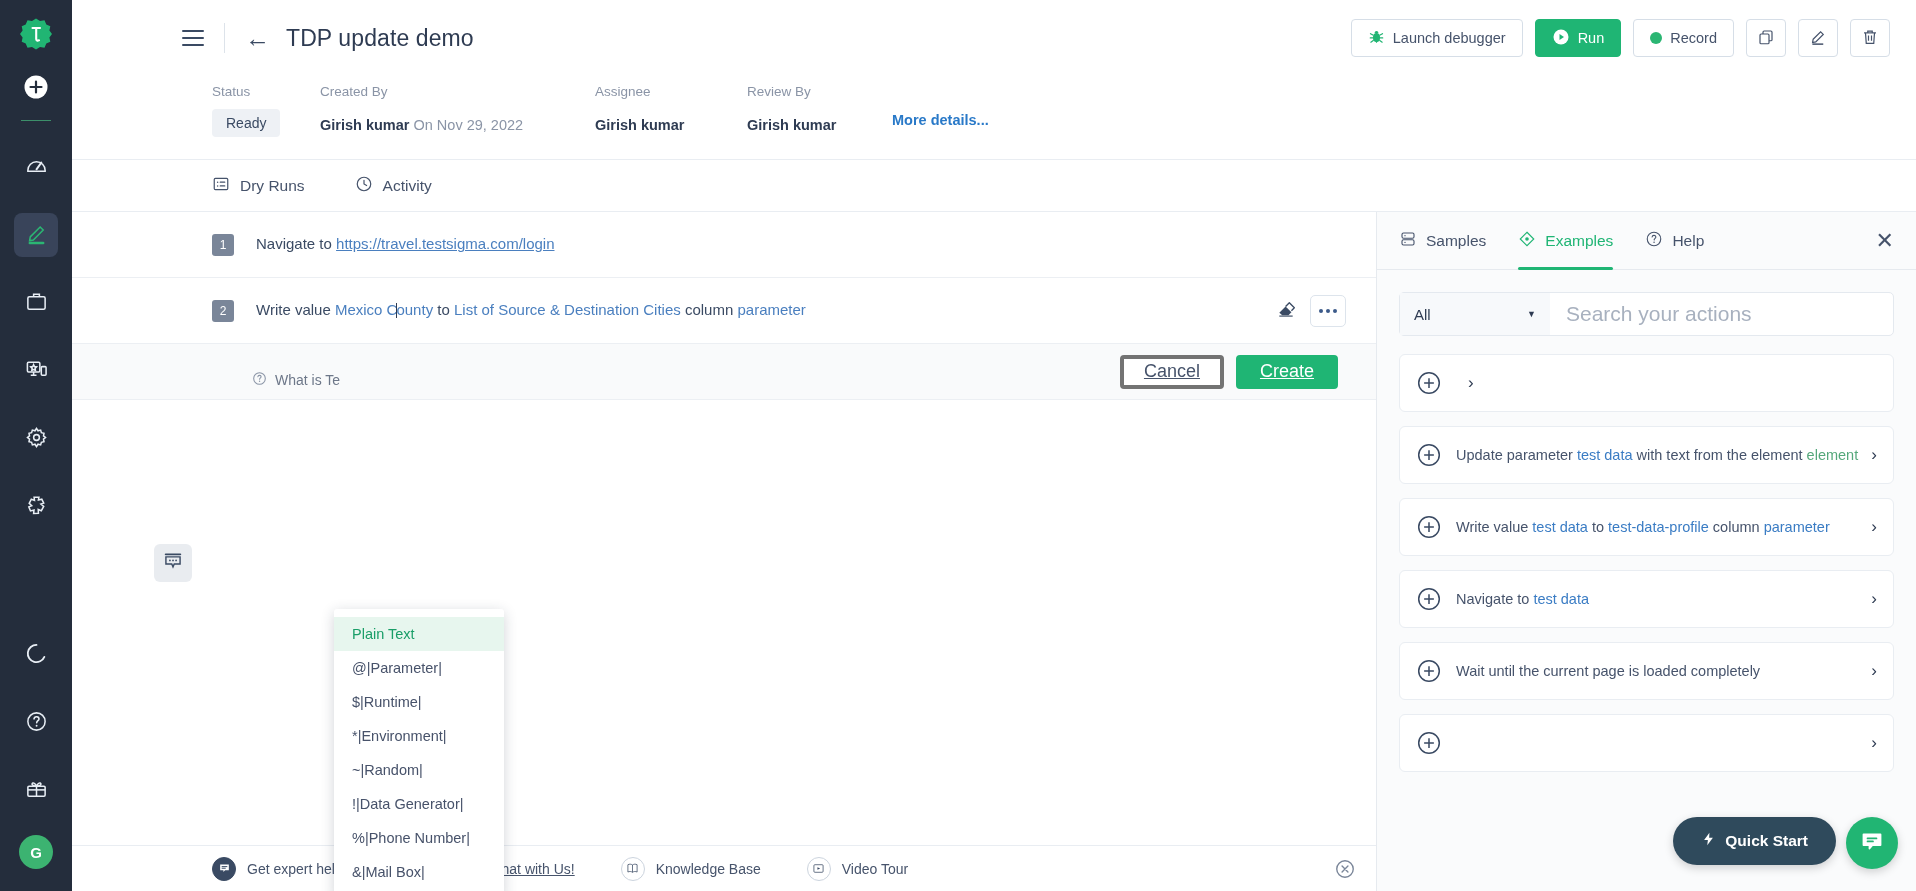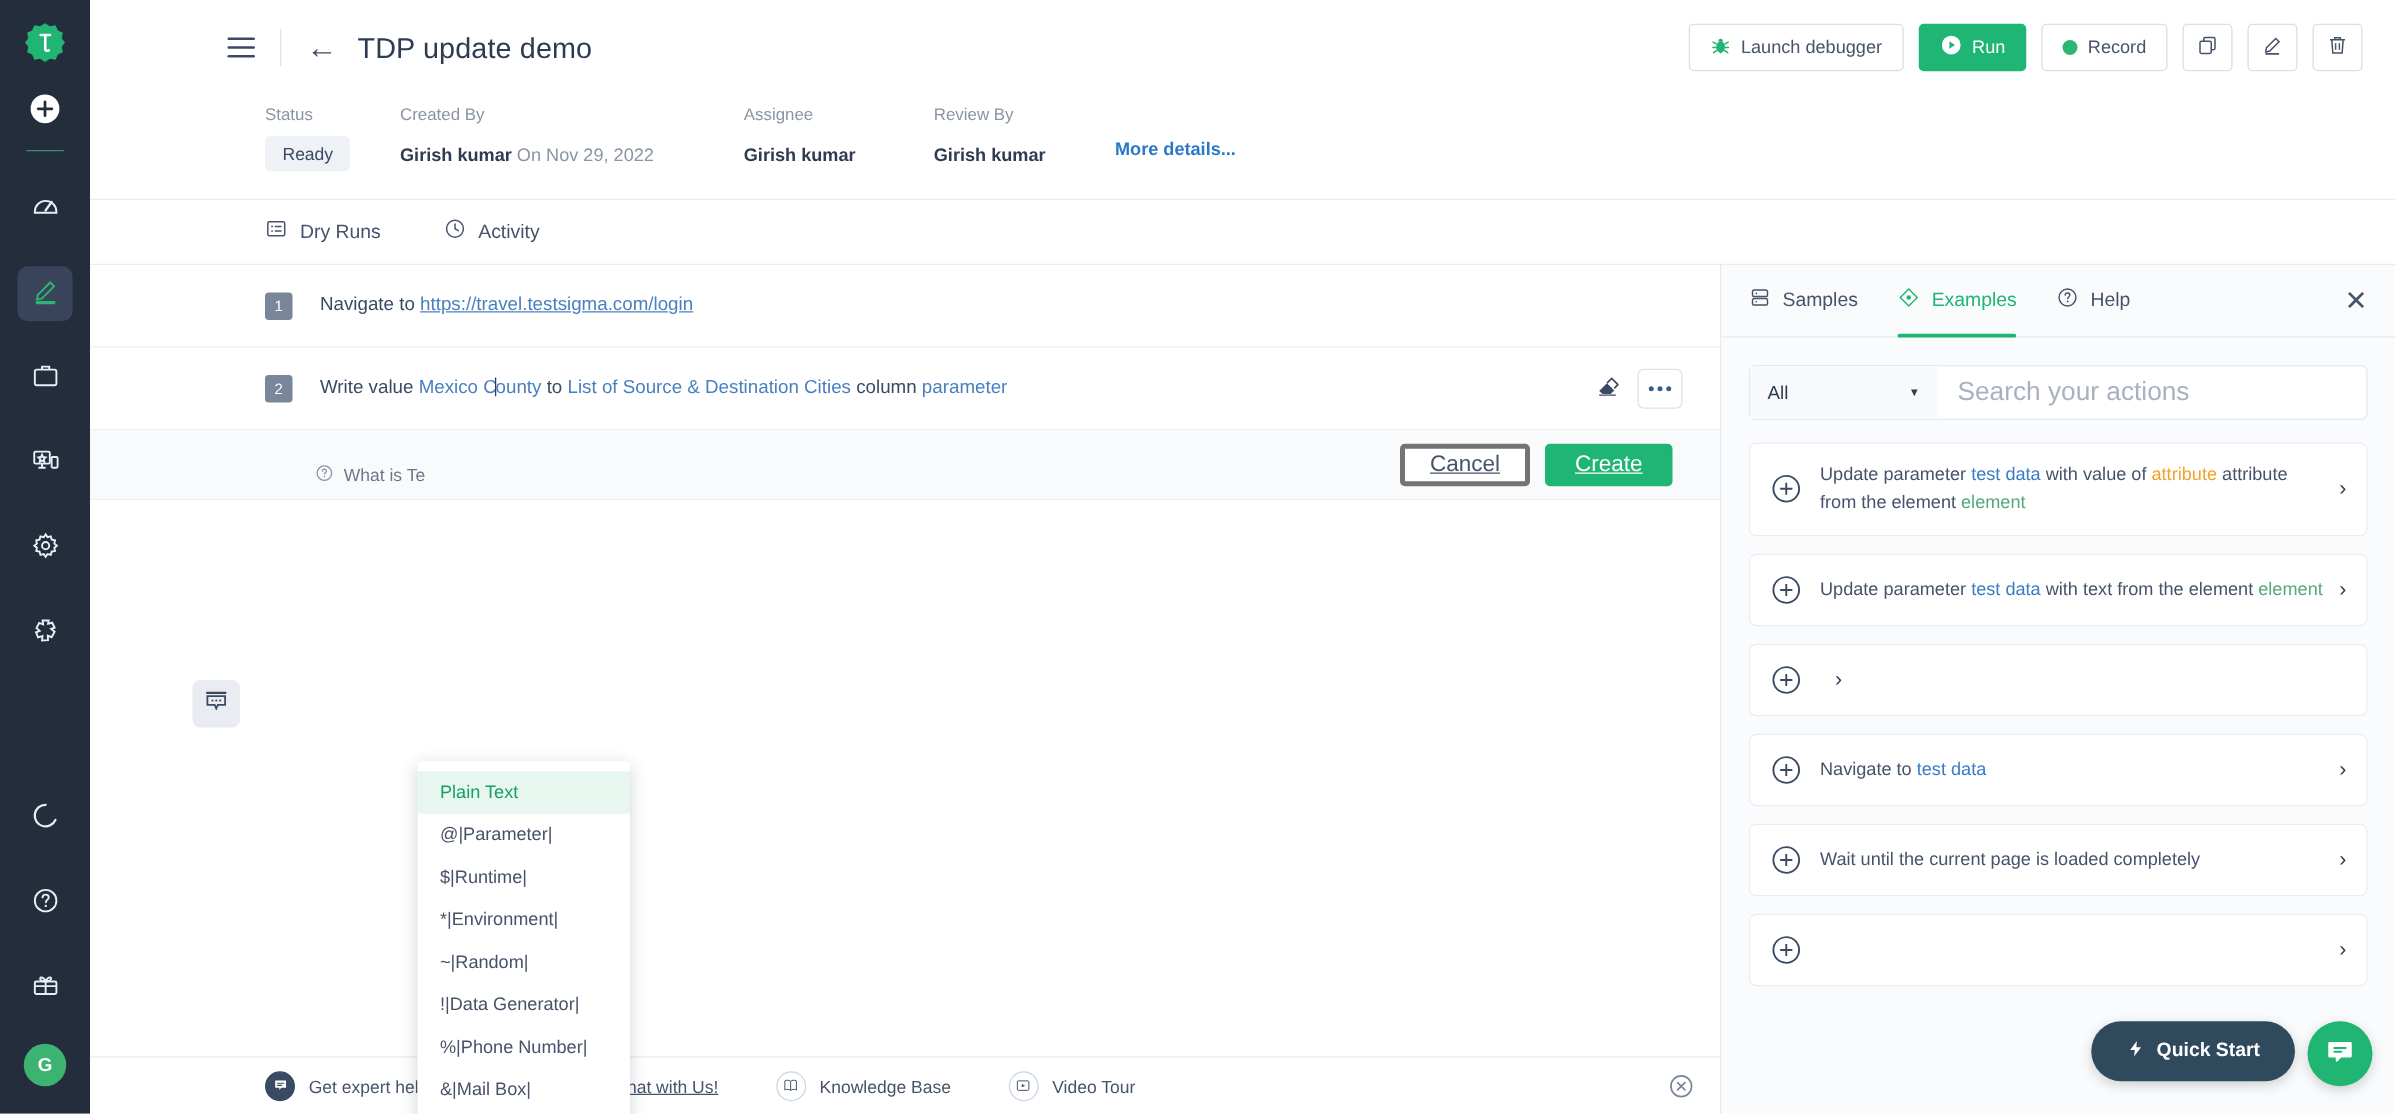--- a/index.html
+++ b/index.html
@@ -546,23 +546,20 @@
 
         <div class="rp-list">
 
           <div class="ex-card">
             <span class="ex-plus">
               <svg width="26" height="26" viewBox="0 0 24 24">
                   <circle cx="12" cy="12" r="9.5"></circle>
                   <path d="M12 7.5 L12 16.5 M7.5 12 L16.5 12"></path>
                 </svg>
             </span>
-            <span class="ex-text">
-              <span>Update parameter </span><span class="t-blue">test data</span><span> with value of </span><span class="t-orange">attribute</span><span> attribute from the element </span><span class="t-green">element</span>
-            </span>
             <span class="ex-chev">›</span>
           </div>
 
           <div class="ex-card">
             <span class="ex-plus">
               <svg width="26" height="26" viewBox="0 0 24 24">
                   <circle cx="12" cy="12" r="9.5"></circle>
                   <path d="M12 7.5 L12 16.5 M7.5 12 L16.5 12"></path>
                 </svg>
             </span>
@@ -572,20 +569,23 @@
             <span class="ex-chev">›</span>
           </div>
 
           <div class="ex-card">
             <span class="ex-plus">
               <svg width="26" height="26" viewBox="0 0 24 24">
                   <circle cx="12" cy="12" r="9.5"></circle>
                   <path d="M12 7.5 L12 16.5 M7.5 12 L16.5 12"></path>
                 </svg>
             </span>
+            <span class="ex-text">
+              <span>Write value </span><span class="t-blue">test data</span><span> to </span><span class="t-blue">test-data-profile</span><span> column </span><span class="t-blue">parameter</span>
+            </span>
             <span class="ex-chev">›</span>
           </div>
 
           <div class="ex-card">
             <span class="ex-plus">
               <svg width="26" height="26" viewBox="0 0 24 24">
                   <circle cx="12" cy="12" r="9.5"></circle>
                   <path d="M12 7.5 L12 16.5 M7.5 12 L16.5 12"></path>
                 </svg>
             </span>

